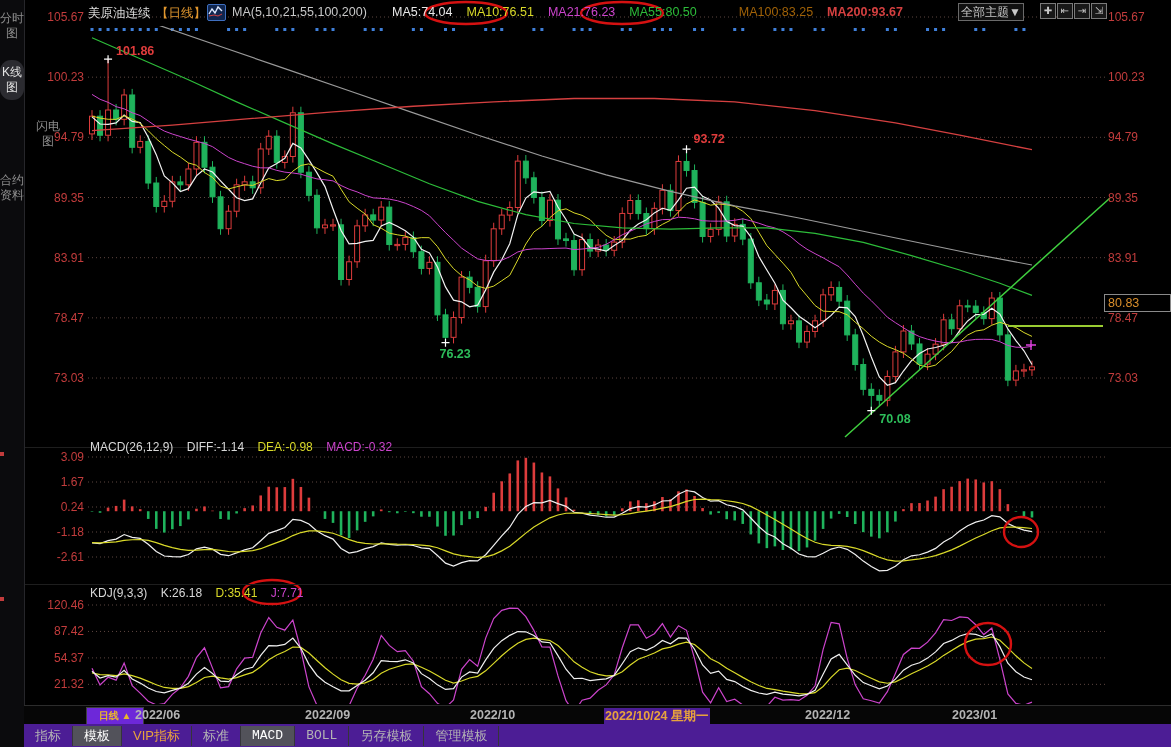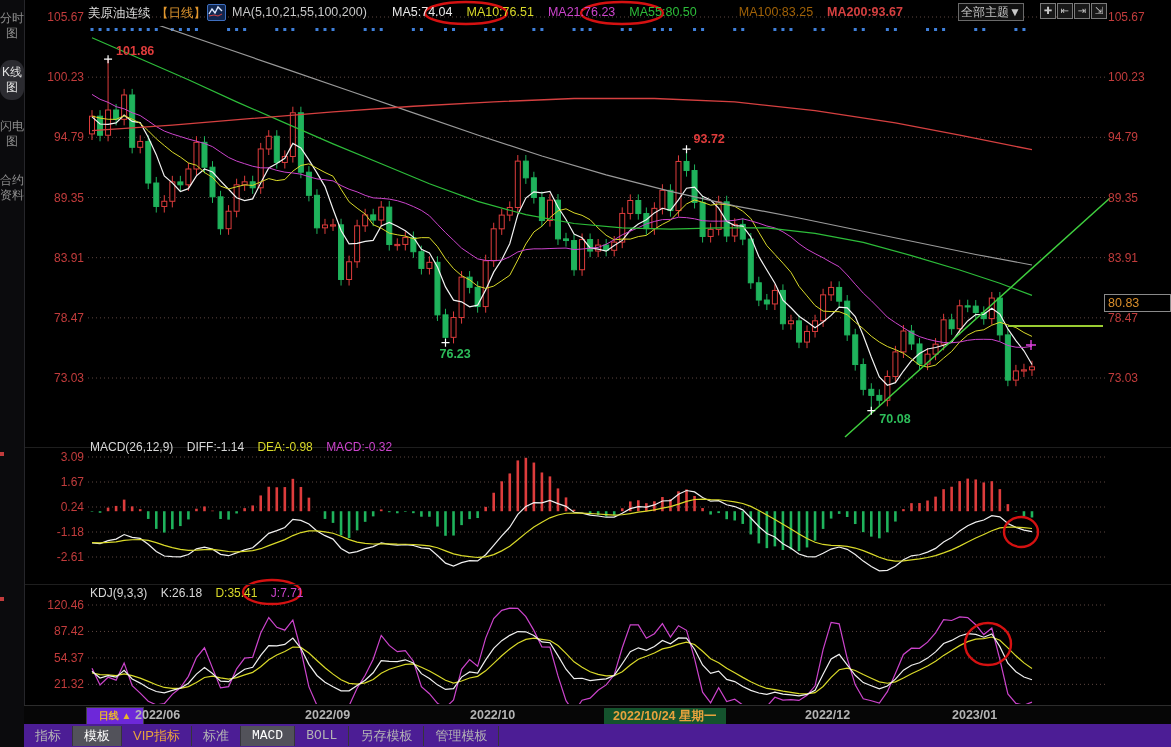--- a/index.html
+++ b/index.html
@@ -36,21 +36,21 @@
   .ind-row span{margin-right:10px;}
   
   #price-tag{position:absolute;left:1104px;top:294px;width:62px;height:16px;border:1px solid #8a8a8a;
              background:#000;color:#d98e2b;font-size:12.5px;line-height:16px;padding-left:3px;z-index:3;}
   
   #timeaxis{left:24px;top:705px;width:1147px;height:19px;background:#060606;
             border-top:1px solid #2c2c2c;border-bottom:1px solid #2c2c2c;z-index:4;}
   #period-box{position:absolute;left:62px;top:1px;width:56px;height:16px;border:1px solid #3f3f3f;
               background:#6d28d9;color:#e8b62e;font-size:10px;font-weight:bold;text-align:center;line-height:16px;}
   .tdate{position:absolute;top:2px;font-size:12.5px;font-weight:600;color:#b4b4b4;white-space:nowrap;}
-  .tdate.hl{background:#14532d;color:#e8a33d;padding:0 9px;}
+  .tdate.hl{background:#4c1d95;color:#e8a33d;padding:0 1px;}
   
   #tabbar{left:24px;top:724px;width:1147px;height:23px;background:#4c1d95;display:flex;align-items:center;z-index:4;}
   .btab{font-size:13px;color:#b4b4b4;padding:2px 11px;border-right:1px solid #35353a;line-height:16px;}
   .btab.active{background:#52525a;color:#fff;}
   .btab.vip{color:#e8a33d;}
   .btab.mono{font-family:"Liberation Mono","DejaVu Sans Mono",monospace;font-weight:normal;}
   .hdiv{position:absolute;left:24px;width:1147px;height:1px;background:#1e1e1e;z-index:2;}
 </style>
 </head>
 <body>
@@ -530,21 +530,21 @@
     <ellipse cx="466" cy="13" rx="41" ry="11" fill="none" stroke="#e01212" stroke-width="2.4" opacity="0.95"></ellipse>
     <ellipse cx="622" cy="13" rx="41" ry="11" fill="none" stroke="#e01212" stroke-width="2.4" opacity="0.95"></ellipse>
     <ellipse cx="1021" cy="532" rx="17" ry="15" fill="none" stroke="#e01212" stroke-width="2.4" opacity="0.95"></ellipse>
     <ellipse cx="272" cy="592" rx="29" ry="12" fill="none" stroke="#e01212" stroke-width="2.4" opacity="0.95"></ellipse>
     <ellipse cx="988" cy="644" rx="23" ry="21" fill="none" stroke="#e01212" stroke-width="2.4" opacity="0.95"></ellipse>
   </svg>
 
 <div id="sidebar" class="lay">
     <div class="side-tab" style="margin-top: 6px;">分时图</div>
     <div class="side-tab active" style="margin-top: 14px; border-radius: 11px;">K线图</div>
-    <div class="side-tab" style="margin-top: 14px;">闪电图</div>
+    <div class="side-tab" style="margin-top: 14px; padding-left: 36px;">闪电图</div>
     <div class="side-tab" style="margin-top: 14px;">合约资料</div>
   </div>
 
 <div id="topbar" class="lay">
   <span class="title">美原油连续</span>
   <span class="ptag">【日线】</span>
   <span class="cicon">
     <svg width="15" height="13" viewBox="0 0 15 13">
       <polyline points="1,9 4,4 7,8 10,2 14,6" fill="none" stroke="#dfe9ff" stroke-width="1.4"></polyline>
       <polyline points="1,11 6,10 10,11 14,9" fill="none" stroke="#d04040" stroke-width="1"></polyline>

